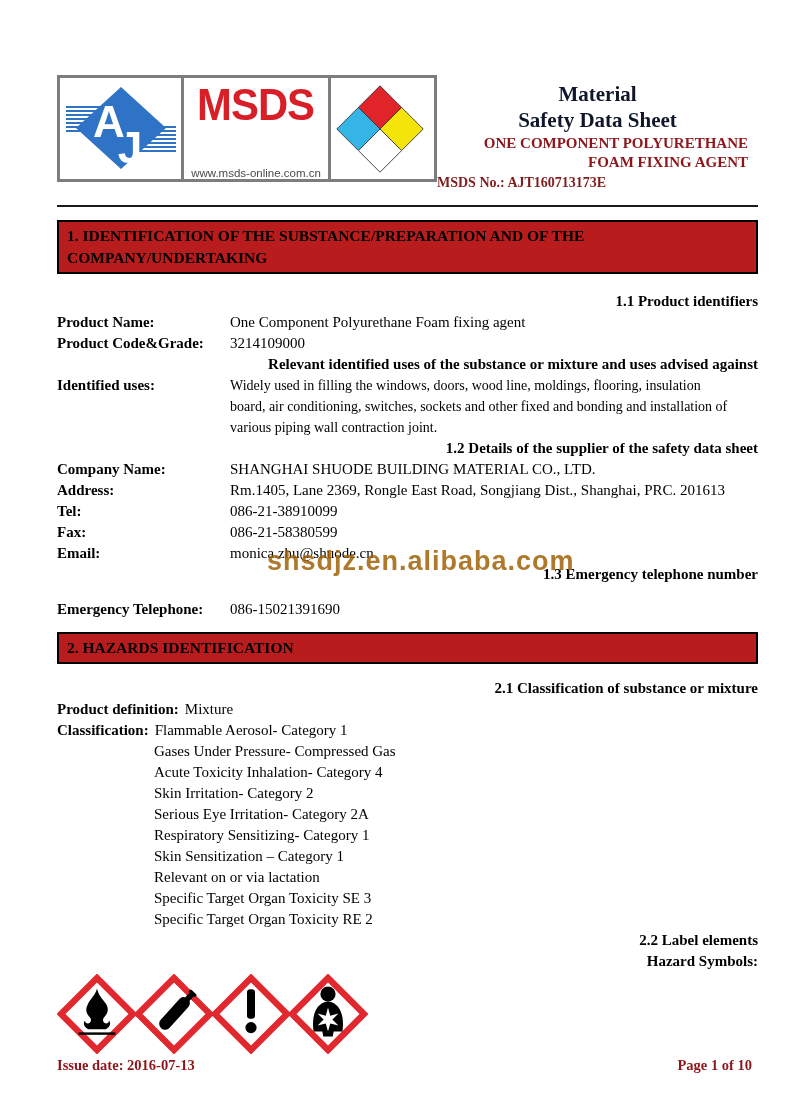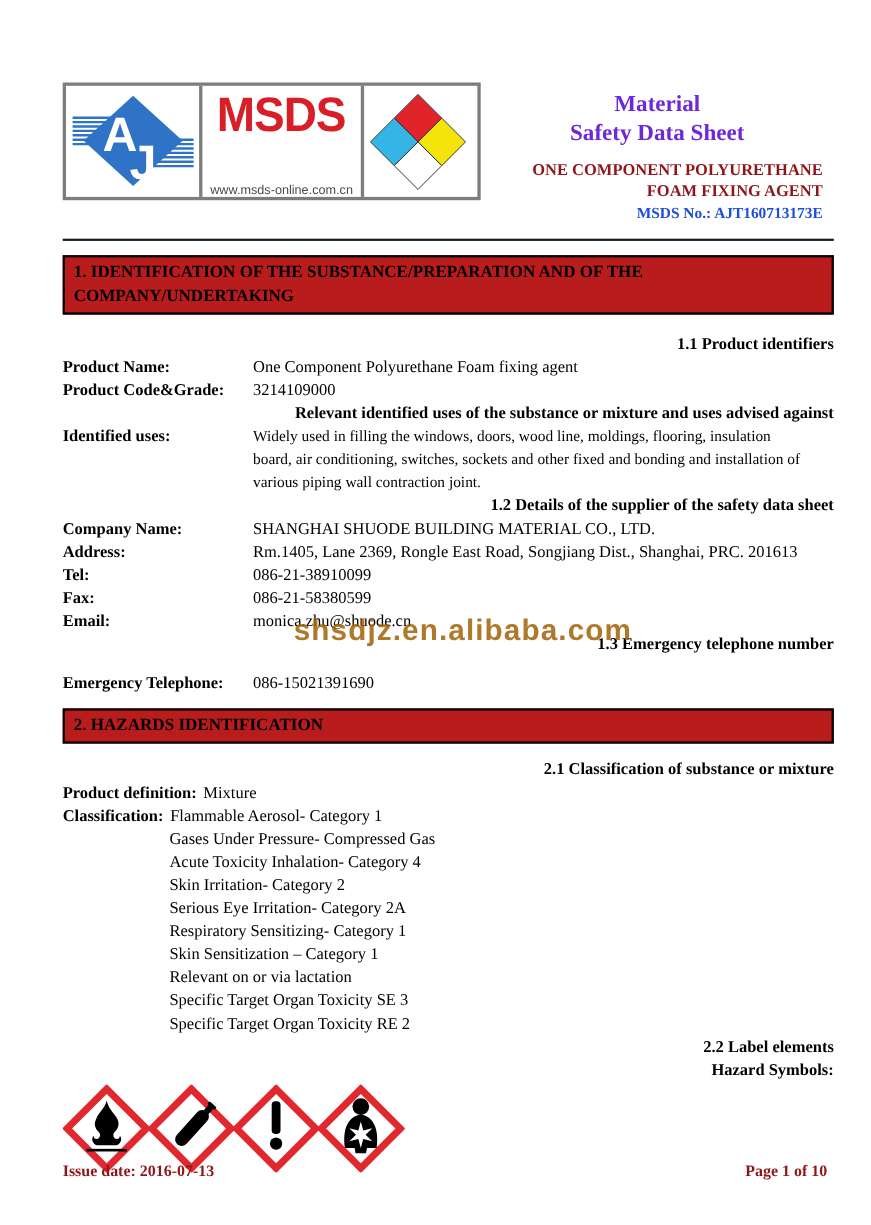--- a/index.html
+++ b/index.html
@@ -15,24 +15,24 @@
   .logo-strip { display:flex; border:3px solid #7d7d7d; background:#fff; height:107px; width:380px; flex-shrink:0; }
   .logo-cell { display:flex; flex-direction:column; align-items:center; justify-content:center; height:100%; }
   .cell-aj   { width:124px; border-right:3px solid #7d7d7d; }
   .cell-msds { width:147px; border-right:3px solid #7d7d7d; padding-top:4px;justify-content:space-between; }
   .cell-nfpa { width:97px; }
   .msds-big  { font-family:"Liberation Sans", sans-serif; font-weight:bold; font-size:44px; line-height:46px;
                color:#d81e26; transform:scaleX(.95); letter-spacing:-1px; }
   .msds-url  { font-family:"Liberation Sans", sans-serif; font-size:11.5px; color:#4a4a4a; margin-top:3px; }
 
   .title-block { flex:1; padding-top:6px; }
-  .doc-title   { text-align:center; color:#6d28d9; font-weight:bold; font-size:21px; line-height:26px; }
+  .doc-title   { text-align:center; color:#0f172a; font-weight:bold; font-size:21px; line-height:26px; }
   .product-title { text-align:right; color:#8e1519; font-weight:bold; font-size:15px; line-height:19px;
-                   margin-top:13px; padding-right:10px; }
-  .msds-no { text-align:right; color:#1d4ed8; font-weight:bold; font-size:14px; margin-top:3px; padding-right:10px; }
+                   margin-top:1px; padding-right:10px; }
+  .msds-no { color:#7f1d1d; font-weight:bold; font-size:14px; margin-top:3px; padding-right:10px; }
 
   .header-rule { border:none; border-top:2px solid #1a1a1a; margin-top:14px; }
 
   
   .section-bar { background:#b91c1c; border:2px solid #000; font-weight:bold; font-size:15.5px;
                  line-height:22px; padding:3px 8px; white-space:pre-line; }
   .bar1 { margin-top:13px; }
   .bar2 { margin-top:12px; }
 
   

